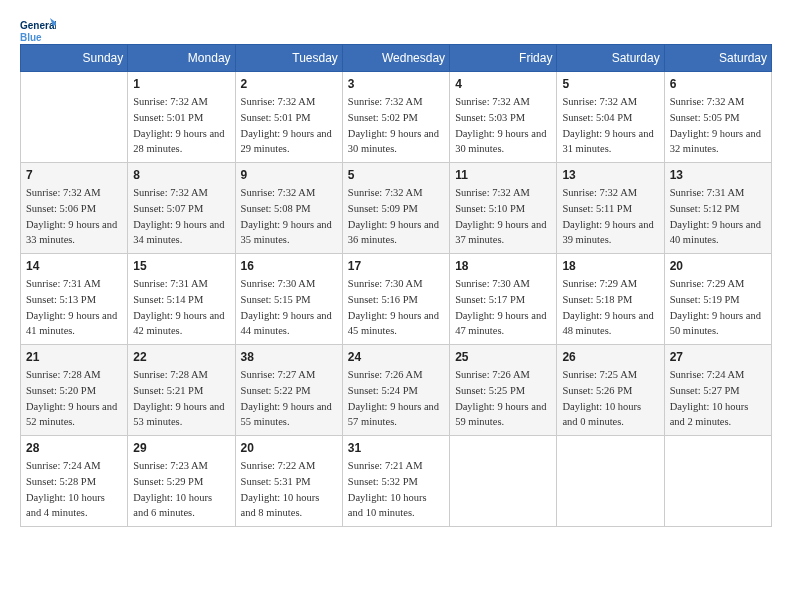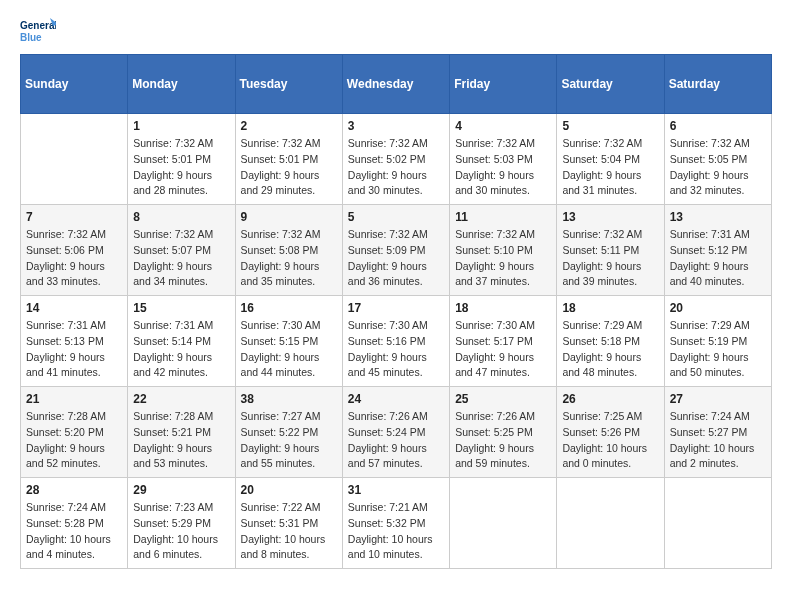--- a/index.html
+++ b/index.html
@@ -7,21 +7,20 @@
       font-family: Arial, sans-serif;
       background: #fff;
       width: 792px;
       min-height: 612px;
       padding: 16px 20px;
     }
     .header-area {
       display: flex;
       justify-content: space-between;
       align-items: flex-start;
-      margin-bottom: 10px;
     }
     .logo {
       display: flex;
       align-items: center;
       gap: 4px;
     }
     .logo-bird {
       width: 36px;
       height: 28px;
     }
@@ -39,24 +38,24 @@
       margin-top: 2px;
     }
     .calendar {
       width: 100%;
       border-collapse: collapse;
       font-size: 11px;
     }
     .calendar th {
       background-color: #3a6db5;
       color: #fff;
-      padding: 22px 4px;
-      text-align: left;
+      padding: 6px 4px;
+      text-align: right;
       font-size: 12px;
-      font-weight: bold;
+      font-weight: normal;
       border: 1px solid #2a5da5;
     }
     .calendar td {
       vertical-align: top;
       padding: 5px 5px;
       border: 1px solid #ccc;
       width: calc(100% / 7);
       min-height: 80px;
       background: #fff;
     }
@@ -67,20 +66,21 @@
       font-weight: bold;
       font-size: 12px;
       color: #222;
       display: block;
       margin-bottom: 3px;
     }
     .day-info {
       color: #333;
       font-size: 10.5px;
       line-height: 1.5;
+      font-family: Liberation Serif, serif;
     }
     .empty-cell {
       background: #fff !important;
     }
   </style>
 </head>
 <body>
 
 <div class="header-area">
   <div class="logo">

